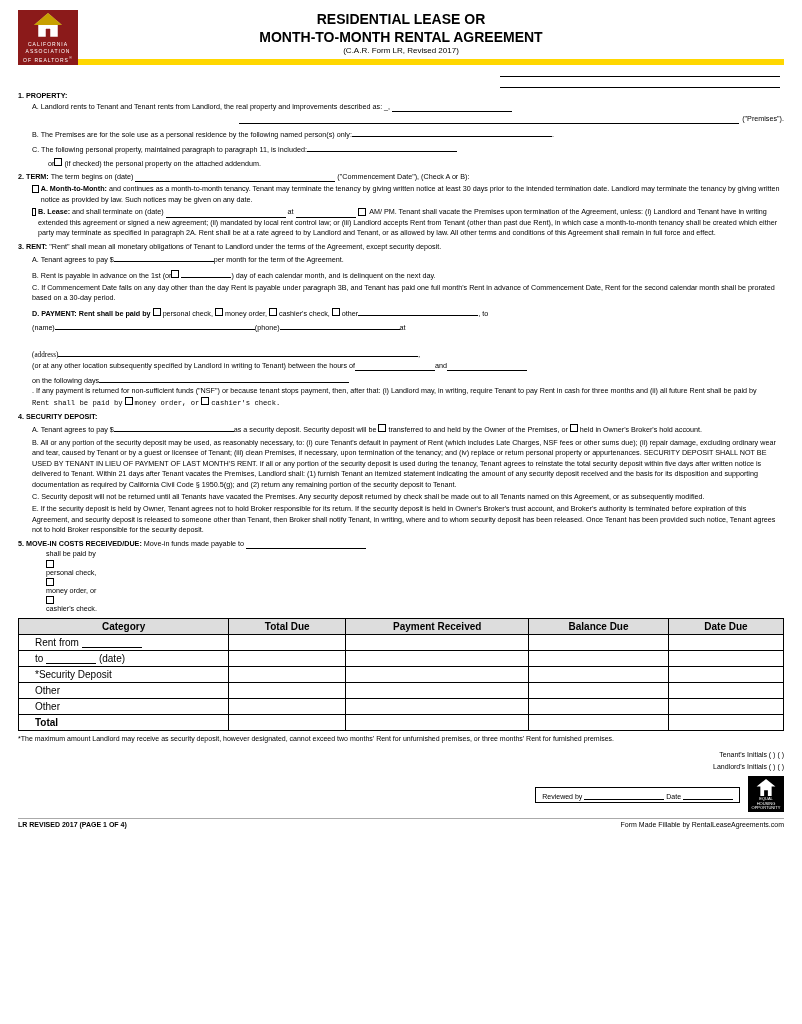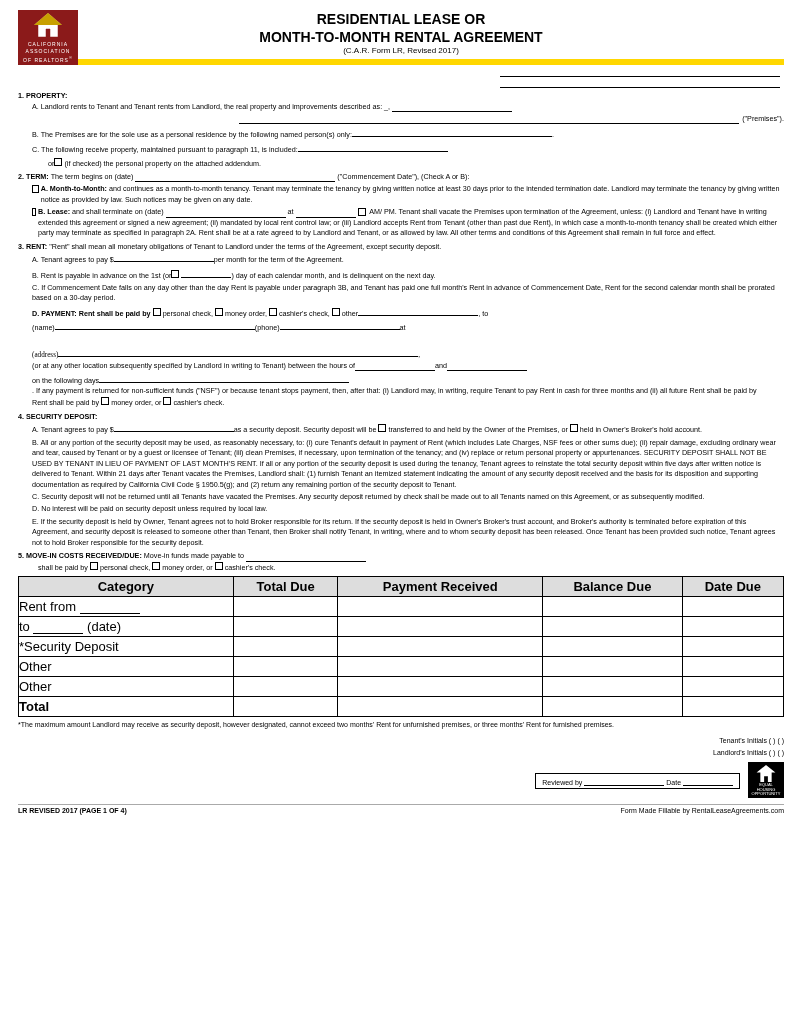--- a/index.html
+++ b/index.html
@@ -100,22 +100,22 @@
     }
     .bold { font-weight: bold; }
     table.move-in {
       width: 100%;
       border-collapse: collapse;
       font-size: 7.5px;
       margin-top: 3px;
     }
     table.move-in th, table.move-in td {
       border: 1px solid #000;
-      padding: 2px 0;
-      font-size: 13px;
+      padding: 2px 16px;
+      font-size: 10px;
     }
     table.move-in th {
       background: #ddd;
       font-weight: bold;
       text-align: center;
     }
     .reviewed-line {
       font-size: 7px;
       border: 1px solid #000;
       padding: 2px 6px;
@@ -175,21 +175,21 @@
     <div class="body-text" style="display:flex; justify-content:flex-end; margin-bottom:2px;">
       <span class="underline-field" style="min-width:500px;"></span>
       <span style="margin-left:3px;">("Premises").</span>
     </div>
     <div class="body-text subsection flex-row">
       <span>B.  The Premises are for the sole use as a personal residence by the following named person(s) only:</span>
       <span class="underline-field" style="min-width:200px;"></span>
       <span>.</span>
     </div>
     <div class="body-text subsection flex-row">
-      <span>C.  The following receive property, maintained pursuant to paragraph 11, is included:</span>
+      <span>C.  The following personal property, maintained paragraph to paragraph 11, is included:</span>
       <span class="underline-field" style="min-width:150px;"></span>
     </div>
     <div class="body-text subsection flex-row" style="margin-left:30px;">
       <span>or</span>
       <span class="checkbox"></span>
       <span>(if checked) the personal property on the attached addendum.</span>
     </div>
   </div>
 
   <div class="section">
@@ -270,21 +270,21 @@
         <span>(or at any other location subsequently specified by Landlord in writing to Tenant) between the hours of</span>
         <span class="underline-field" style="min-width:80px;"></span>
         <span>and</span>
         <span class="underline-field" style="min-width:80px;"></span>
       </div>
       <div class="flex-row" style="flex-wrap:wrap; margin-top:1px;">
         <span>on the following days</span>
         <span class="underline-field" style="min-width:250px;"></span>
         <span>. If any payment is returned for non-sufficient funds ("NSF") or because tenant stops payment, then, after that: (i) Landlord may, in writing, require Tenant to pay Rent in cash for three months and (ii) all future Rent shall be paid by</span>
       </div>
-      <div class="flex-row" style="flex-wrap:wrap; margin-top:1px;">
+      <div class="flex-row" style="flex-wrap:wrap; margin-top:1px;font-family:Liberation Mono, monospace;">
         <span>Rent shall be paid by</span>
         <span class="checkbox ml2"></span>
         <span>money order, or</span>
         <span class="checkbox ml2"></span>
         <span>cashier's check.</span>
       </div>
     </div>
   </div>
 
   <div class="section">
@@ -298,34 +298,31 @@
       <span class="checkbox ml2"></span>
       <span>held in Owner's Broker's hold account.</span>
     </div>
     <div class="body-text subsection">
       <span>B.  All or any portion of the security deposit may be used, as reasonably necessary, to: (i) cure Tenant's default in payment of Rent (which includes Late Charges, NSF fees or other sums due); (ii) repair damage, excluding ordinary wear and tear, caused by Tenant or by a guest or licensee of Tenant; (iii) clean Premises, if necessary, upon termination of the tenancy; and (iv) replace or return personal property or appurtenances. SECURITY DEPOSIT SHALL NOT BE USED BY TENANT IN LIEU OF PAYMENT OF LAST MONTH'S RENT. If all or any portion of the security deposit is used during the tenancy, Tenant agrees to reinstate the total security deposit within five days after written notice is delivered to Tenant. Within 21 days after Tenant vacates the Premises, Landlord shall: (1) furnish Tenant an itemized statement indicating the amount of any security deposit received and the basis for its disposition and supporting documentation as required by California Civil Code § 1950.5(g); and (2) return any remaining portion of the security deposit to Tenant.</span>
     </div>
     <div class="body-text subsection">
       <span>C.  Security deposit will not be returned until all Tenants have vacated the Premises. Any security deposit returned by check shall be made out to all Tenants named on this Agreement, or as subsequently modified.</span>
     </div>
     <div class="body-text subsection">
-      <span>D.  No interest will be paid on security deposit unless required by local law.</span>
-    </div>
-    <div class="body-text subsection">
       <span>E.  If the security deposit is held by Owner, Tenant agrees not to hold Broker responsible for its return. If the security deposit is held in Owner's Broker's trust account, and Broker's authority is terminated before expiration of this Agreement, and security deposit is released to someone other than Tenant, then Broker shall notify Tenant, in writing, where and to whom security deposit has been released. Once Tenant has been provided such notice, Tenant agrees not to hold Broker responsible for the security deposit.</span>
     </div>
   </div>
 
   <div class="section">
     <div class="body-text">
       <span class="bold">5.  MOVE-IN COSTS RECEIVED/DUE:</span>
       <span>Move-in funds made payable to</span>
       <span class="underline-field" style="min-width:120px;"></span>
     </div>
-    <div class="body-text flex-row" style="margin-left:20px; flex-wrap:wrap;">
+    <div class="body-text flex-row" style="margin-left:26px; flex-wrap:wrap;flex-direction:column;">
       <span>shall be paid by</span>
       <span class="checkbox ml2"></span>
       <span>personal check,</span>
       <span class="checkbox ml2"></span>
       <span>money order, or</span>
       <span class="checkbox ml2"></span>
       <span>cashier's check.</span>
     </div>
 
     <table class="move-in">

